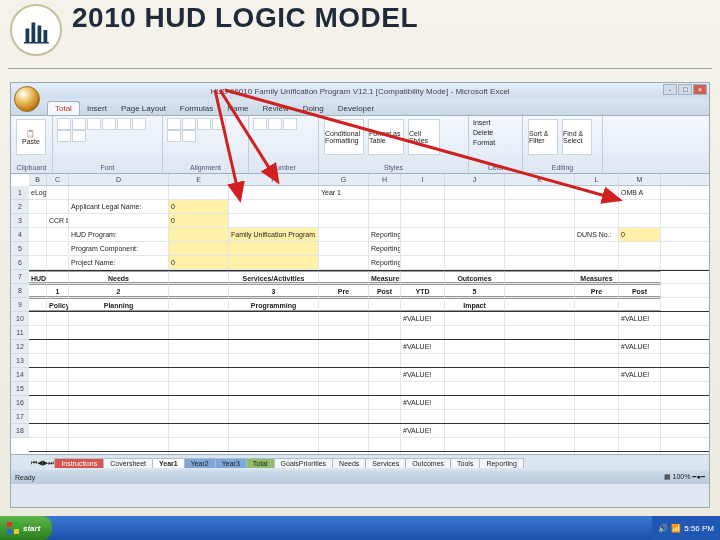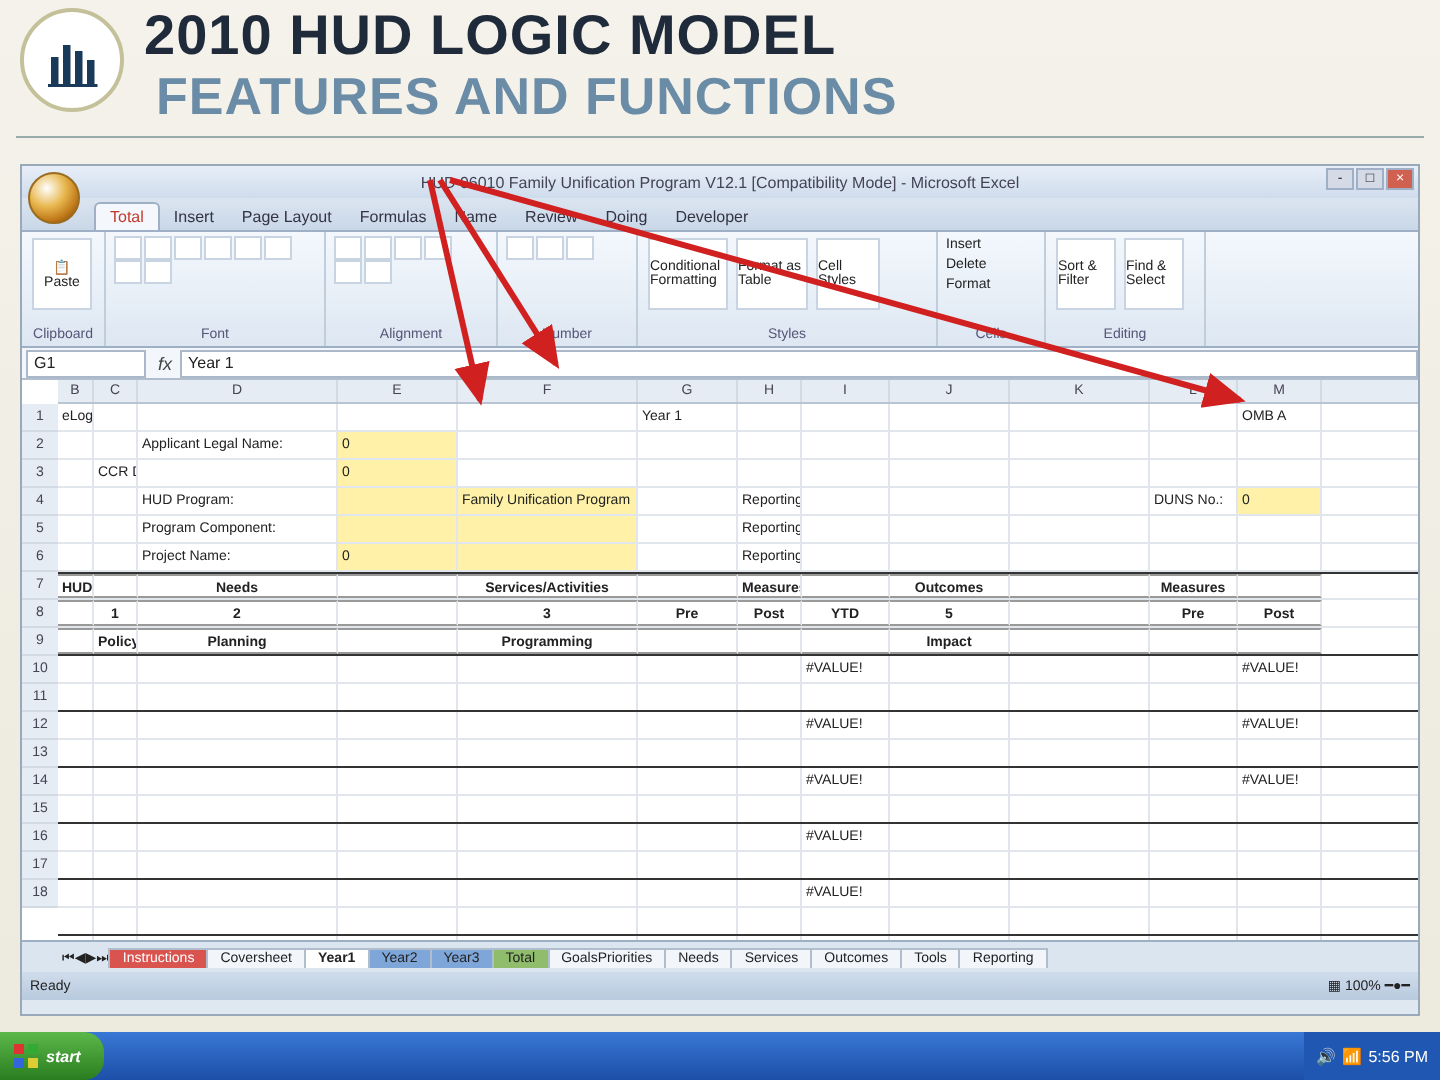--- a/index.html
+++ b/index.html
@@ -76,21 +76,20 @@
     <svg viewBox="0 0 40 40">
       <rect x="6" y="18" width="5" height="18" fill="#1a3a5a"></rect>
       <rect x="14" y="10" width="5" height="26" fill="#1a3a5a"></rect>
       <rect x="22" y="14" width="5" height="22" fill="#1a3a5a"></rect>
       <rect x="30" y="20" width="5" height="16" fill="#1a3a5a"></rect>
       <rect x="4" y="36" width="33" height="2" fill="#1a3a5a"></rect>
     </svg>
   </div>
 
   <div class="title1">2010 HUD LOGIC MODEL</div>
-  <div class="title2">FEATURES AND FUNCTIONS</div>
   <div class="hr"></div>
 
   <div class="excel">
 
     <div class="orb"></div>
     <div class="qat">
       <span></span>
       <span></span>
       <span></span>
       <span></span>
@@ -178,25 +177,20 @@
       </div>
       <div class="group" style="width:80px">
         <div style="display:flex;gap:2px">
           <div class="big-btn" style="width:30px">Sort &amp; Filter</div>
           <div class="big-btn" style="width:30px">Find &amp; Select</div>
         </div>
         <div class="group-label">Editing</div>
       </div>
     </div>
 
-    <div class="formula-bar">
-      <div class="namebox">G1</div>
-      <span class="fx">fx</span>
-      <div class="fval">Year 1</div>
-    </div>
 
     <div class="sheet">
       <div class="col-headers" id="colhdrs">
           <div style="width: 18px;">B</div>
           <div style="width: 22px;">C</div>
           <div style="width: 100px;">D</div>
           <div style="width: 60px;">E</div>
           <div style="width: 90px;">F</div>
           <div style="width: 50px;">G</div>
           <div style="width: 32px;">H</div>

